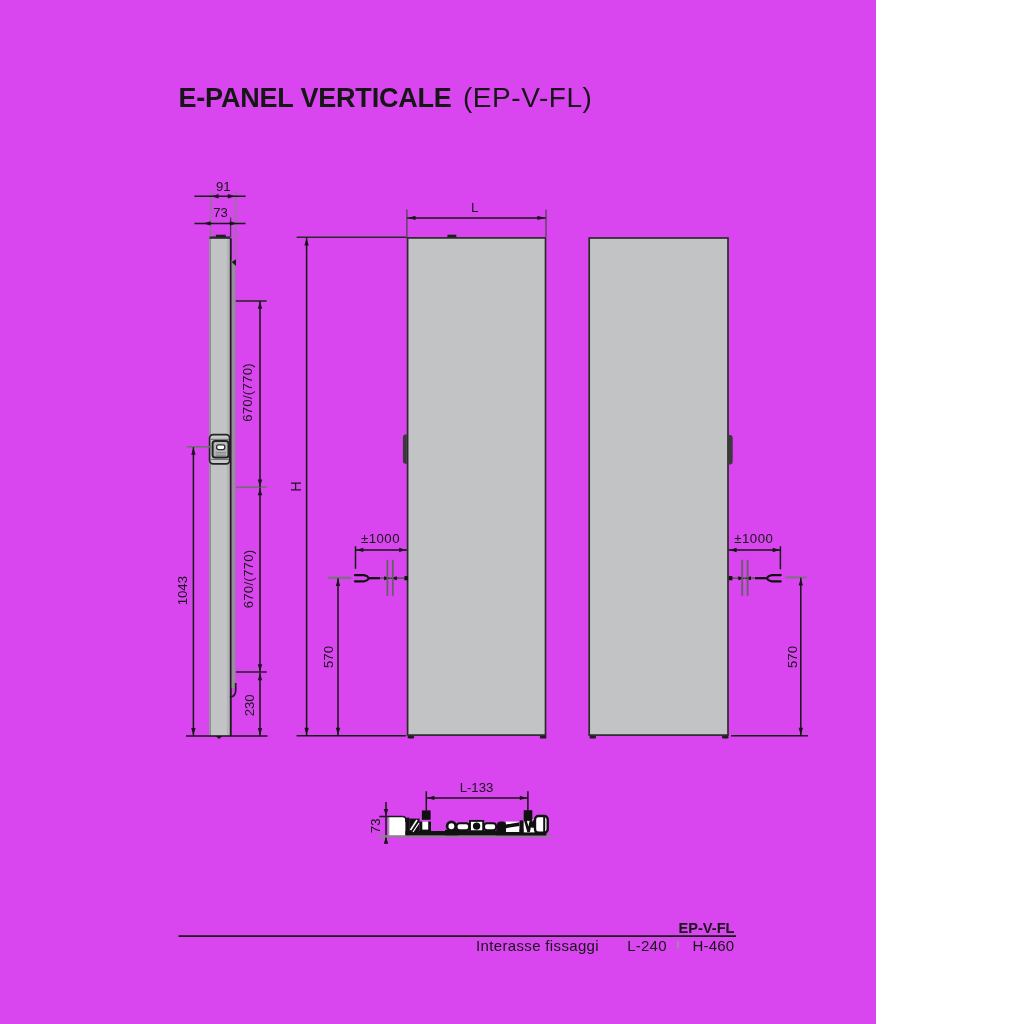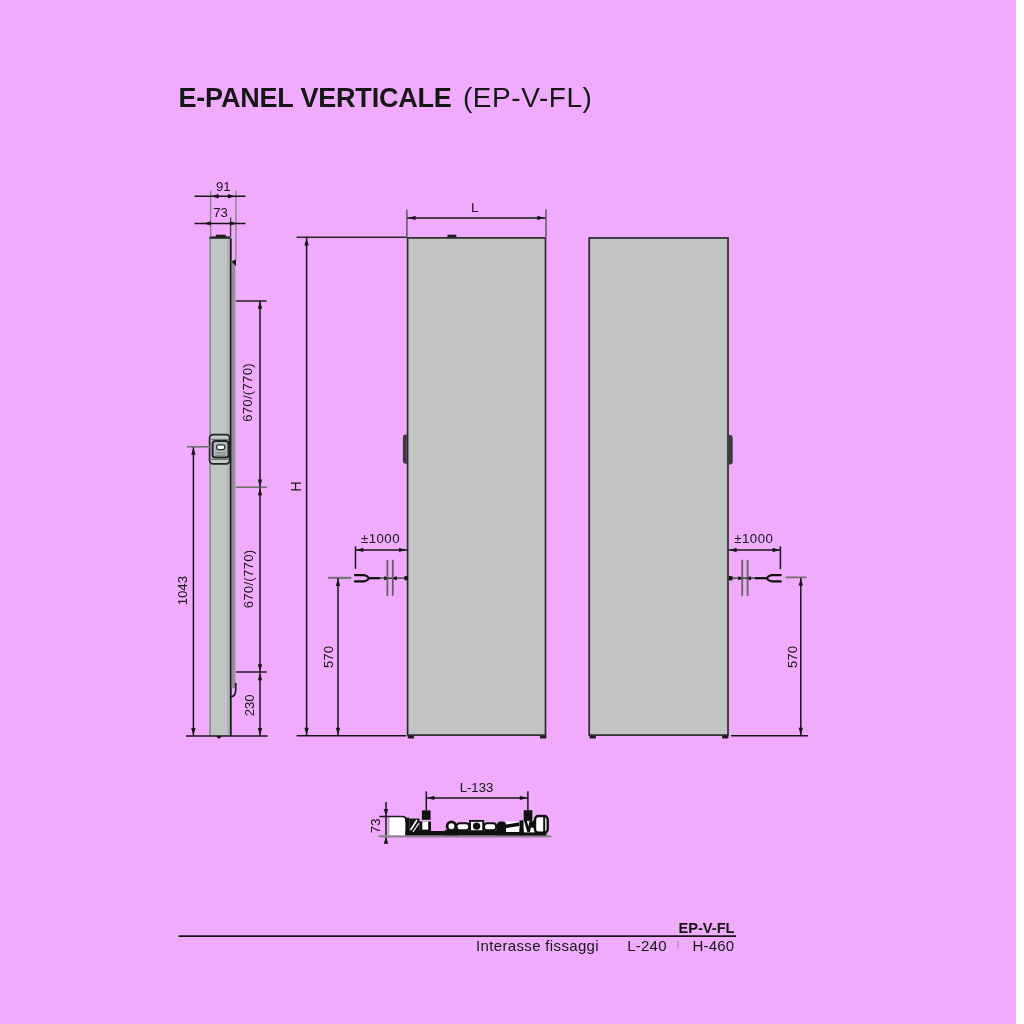--- a/index.html
+++ b/index.html
@@ -1,16 +1,16 @@
 <!DOCTYPE html>
 <html><head>
 <meta charset="utf-8">
 <style>
   html,body{margin:0;padding:0;background:#ffffff;}
-  #page{width:1016px;height:1024px;position:relative;background:#f0abfc;overflow:hidden;}
+  #page{width:876px;height:1024px;position:relative;background:#d946ef;overflow:hidden;}
   svg{position:absolute;top:0;left:0;}
   text{font-family:"Liberation Sans", sans-serif;fill:#161616;}
 </style>
 </head>
 <body>
 <div id="page">
 <svg width="1024" height="1024" viewBox="0 0 1024 1024">
 <g stroke-linecap="butt">
 
 <g>

